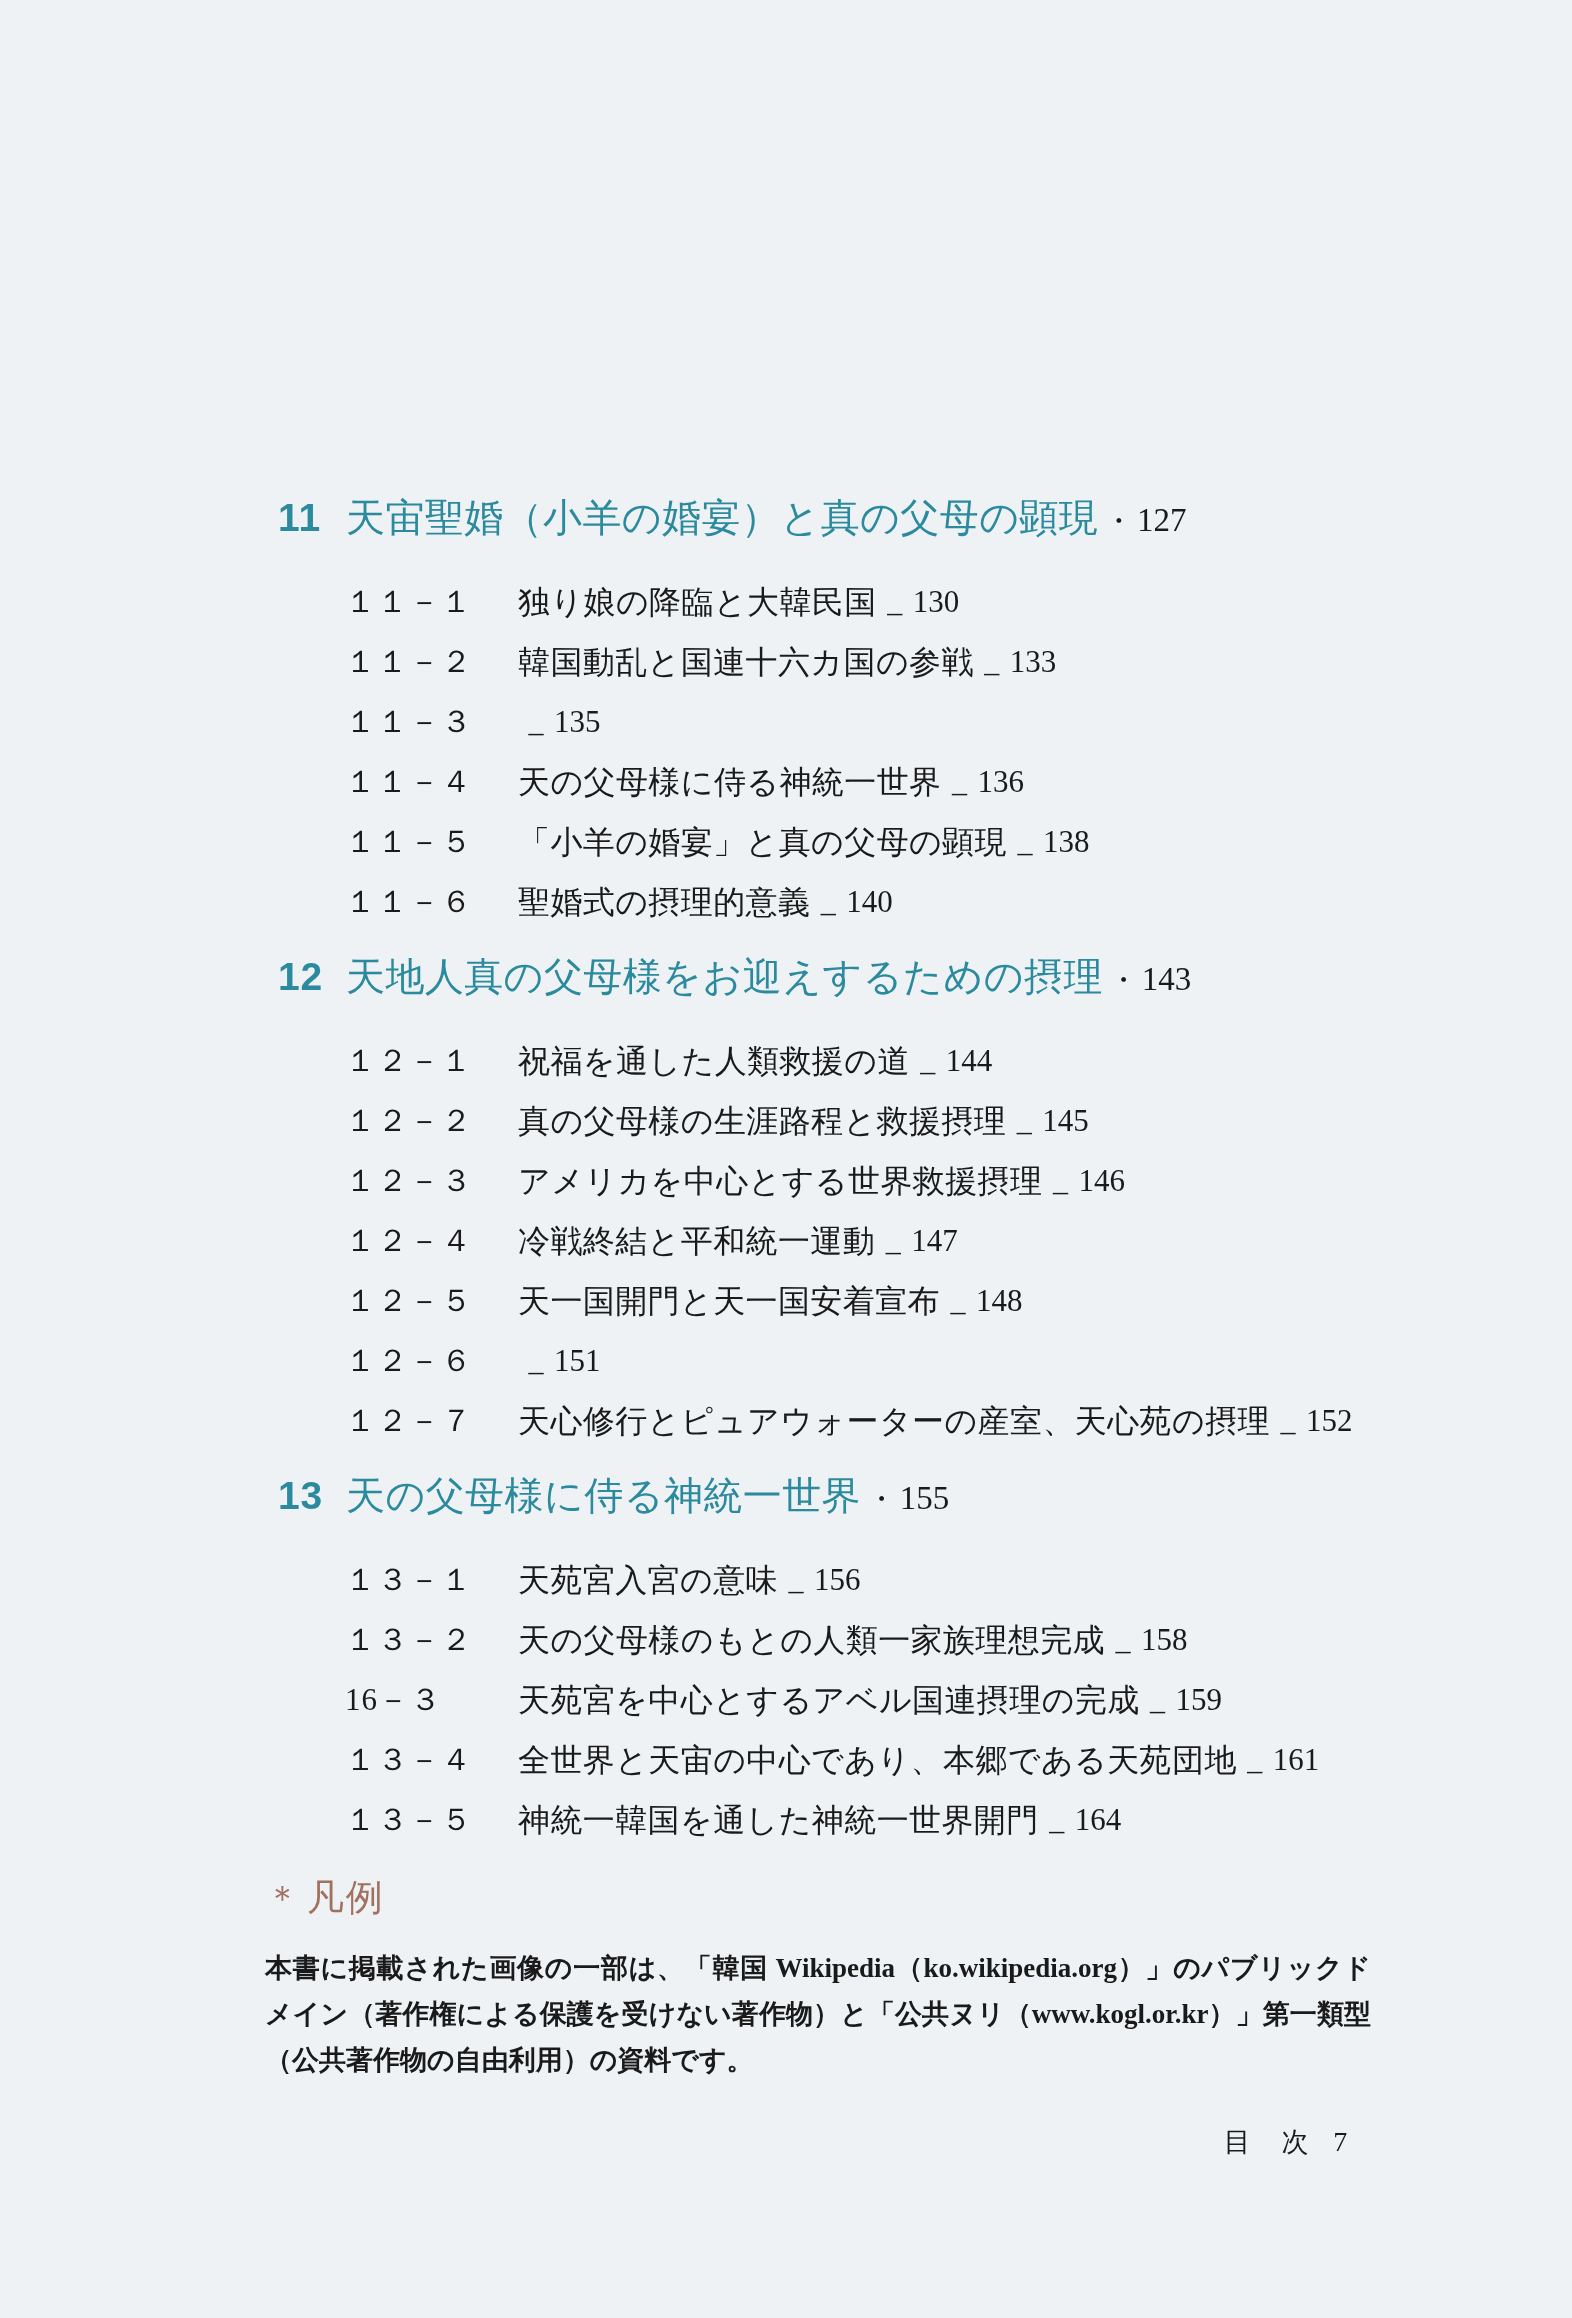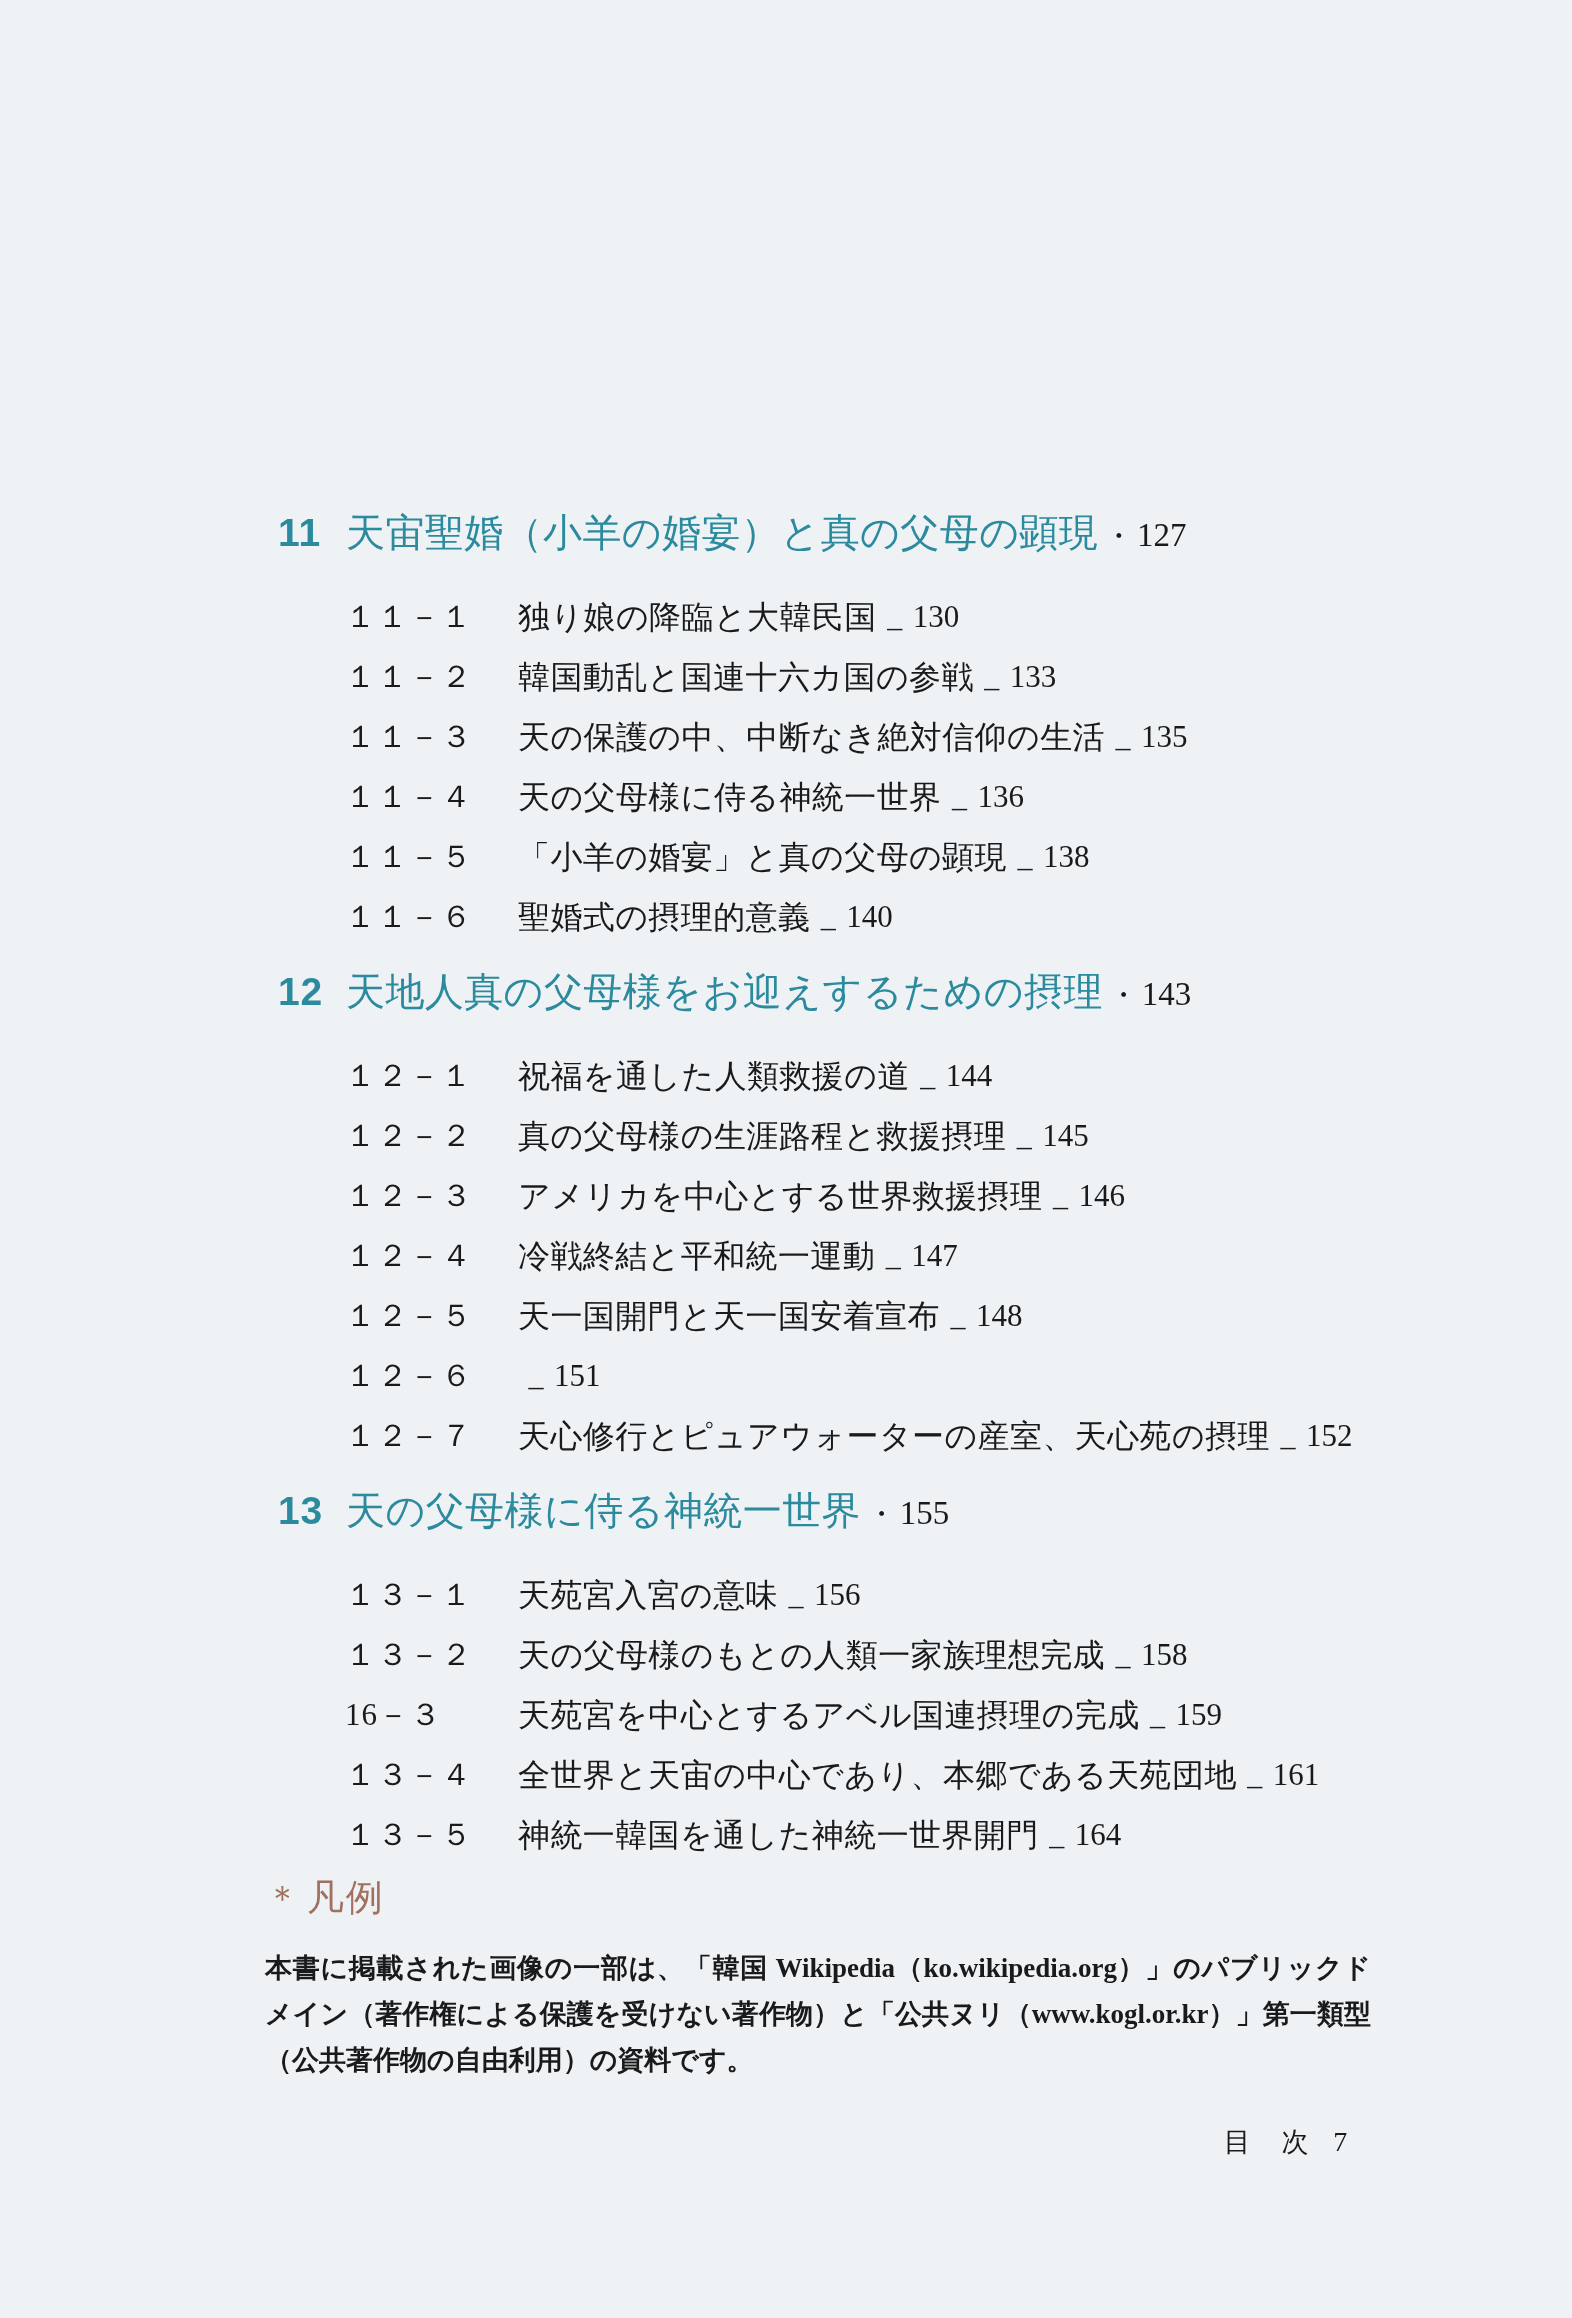--- a/index.html
+++ b/index.html
@@ -18,21 +18,21 @@
     font-family:"Liberation Serif","DejaVu Serif",serif;
     color:var(--ink);
     overflow:hidden;
   }
   
   .toc{
     position:absolute;
     left:278px;top:496px;
     width:1139px;
   }
-  .toc-section{margin-bottom:23px;margin-top:15px;}
+  .toc-section{margin-bottom:23px;}
   .sec-header{
     display:flex;align-items:baseline;
     line-height:44px;height:44px;
     margin-bottom:32px;
     white-space:nowrap;
   }
   .sec-num{
     font-family:"Liberation Sans","DejaVu Sans",sans-serif;
     font-weight:bold;
     font-size:39px;
@@ -122,21 +122,20 @@
        <span class="item-page">130</span>
      </div>
         <div class="toc-item">
        <span class="item-num">１１－２</span>
        <span class="item-title">韓国動乱と国連十六カ国の参戦</span>
        <span class="item-sep">_</span>
        <span class="item-page">133</span>
      </div>
         <div class="toc-item">
        <span class="item-num">１１－３</span>
-       <span class="item-title">天の保護の中、中断なき絶対信仰の生活</span>
        <span class="item-sep">_</span>
        <span class="item-page">135</span>
      </div>
         <div class="toc-item">
        <span class="item-num">１１－４</span>
        <span class="item-title">天の父母様に侍る神統一世界</span>
        <span class="item-sep">_</span>
        <span class="item-page">136</span>
      </div>
         <div class="toc-item">

